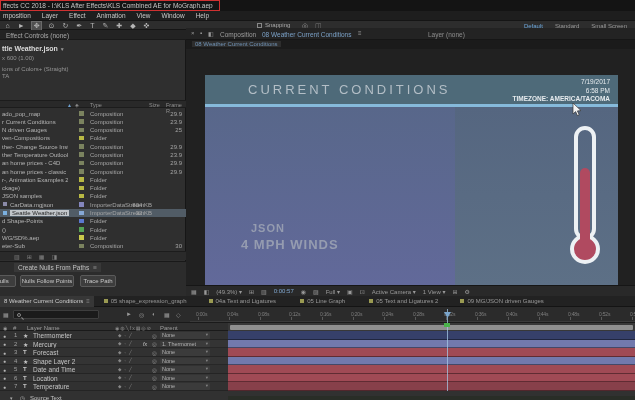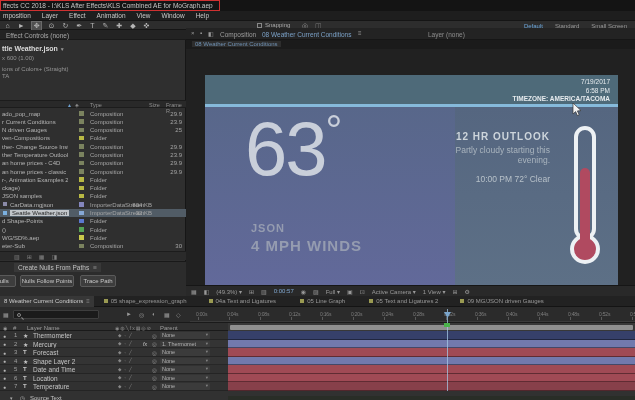--- a/index.html
+++ b/index.html
@@ -238,40 +238,34 @@
       <span class="vt icon">⊡</span>
       <span class="vt"><span>Active Camera</span> ▾</span>
       <span class="vt"><span>1 View</span> ▾</span>
       <span class="vt icon">⊞</span>
       <span class="vt icon">⚙</span>
     </div>
   </div>
 
   <div class="abs" style="left:205px;top:75px;width:413px;height:210px;overflow:hidden">
     <div class="abs" style="left: 0px; top: 0px; width: 413px; height: 29px; background: rgb(78, 106, 121);" id="comp-header">
+      <span class="abs" style="left:43px;top:7px;font-size:13px;letter-spacing:3px;color:#b3bec6">CURRENT CONDITIONS</span>
       <div class="abs" style="right:8px;top:3px;text-align:right;font-size:6.5px;line-height:8.5px;color:#e6ebee">
         <div>7/19/2017</div>
         <div>6:58 PM</div>
         <div style="font-weight:bold">TIMEZONE: AMERICA/TACOMA</div>
       </div>
     </div>
     <div class="abs" style="left: 0px; top: 29px; width: 413px; height: 3px; background: rgb(134, 186, 219);" id="comp-divider"></div>
     <div class="abs" style="left:0;top:32px;width:250px;height:178px;background:linear-gradient(180deg,#58678a 0%,#62699a 100%)"></div>
     <div class="abs" style="left:250px;top:32px;width:163px;height:178px;background:linear-gradient(180deg,#556680 0%,#5d7086 100%)"></div>
 
-    <span class="abs" style="left:40px;top:30px;font-size:76px;color:#c9cfda;letter-spacing:-2px"><span>63</span><span style="font-size:42px;vertical-align:30px">°</span></span>
     <span class="abs" style="left:46px;top:147px;font-size:11px;font-weight:bold;letter-spacing:1px;color:#959cb0">JSON</span>
-    <span class="abs" style="left:46px;top:162px;font-size:15px;font-weight:bold;letter-spacing:1px;color:#959cb0">4 MPH WINDS</span>
-
-    <div class="abs" style="right:68px;top:56px;text-align:right">
-      <div style="font-size:10px;font-weight:bold;letter-spacing:1px;color:#cdd5db;margin-bottom:3px">12 HR OUTLOOK</div>
-      <div style="font-size:8.5px;color:#a9b4be;line-height:10px">Partly cloudy starting this</div>
-      <div style="font-size:8.5px;color:#a9b4be;line-height:10px">evening.</div>
-      <div style="font-size:8.5px;color:#b7c1c9;margin-top:9px">10:00 PM 72° Clear</div>
-    </div>
+    <span class="abs" style="left:36px;top:162px;font-size:13px;font-weight:bold;letter-spacing:1px;color:#959cb0">4 MPH WINDS</span>
+
 
     <div class="abs" style="left:369px;top:51px;width:22px;height:114px;border:4px solid #edf1f4;border-radius:11px;z-index:2"></div>
     <div class="abs" style="left: 365px; top: 159px; width: 30px; height: 30px; border: 4px solid rgb(237, 241, 244); border-radius: 50%; z-index: 2; background: rgb(176, 74, 96);" id="thermo-bulb"></div>
     <div class="abs" style="left: 375px; top: 93px; width: 10px; height: 68px; border-radius: 5px 5px 0px 0px; z-index: 3; background: rgb(176, 74, 96);" id="thermo-mercury"></div>
     <div class="abs" style="left: 375px; top: 158px; width: 10px; height: 20px; z-index: 3; background: rgb(176, 74, 96);" id="thermo-connector"></div>
 
     <svg class="abs" style="left:367px;top:28px;z-index:9" width="10" height="14" viewBox="0 0 10 14">
       <polygon points="1,0 1,11 3.6,8.6 5.4,12.6 7.2,11.8 5.4,7.9 9,7.6" fill="#f4f4f4" stroke="#333" stroke-width="0.7"></polygon>
     </svg>
   </div>

